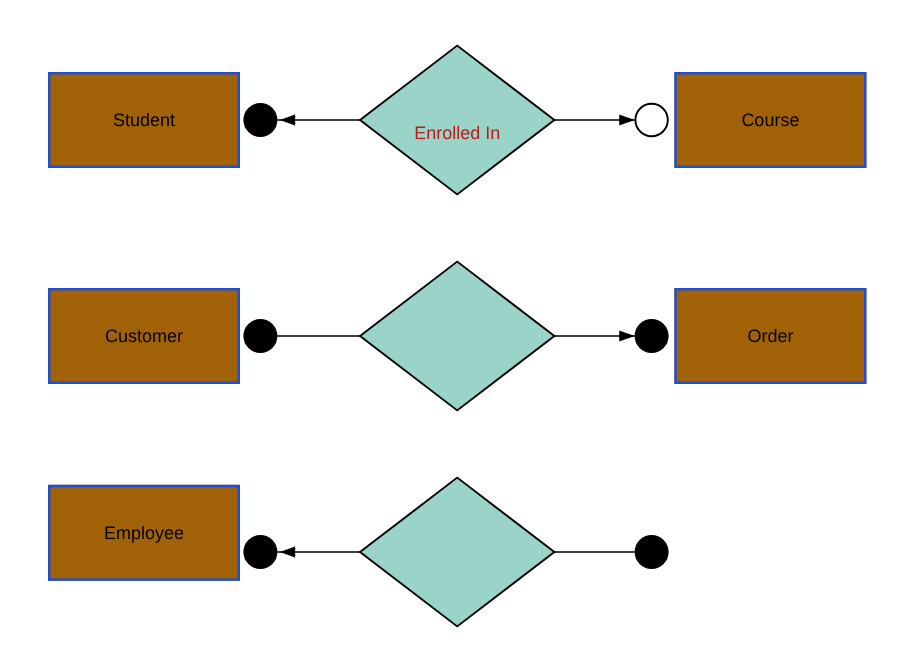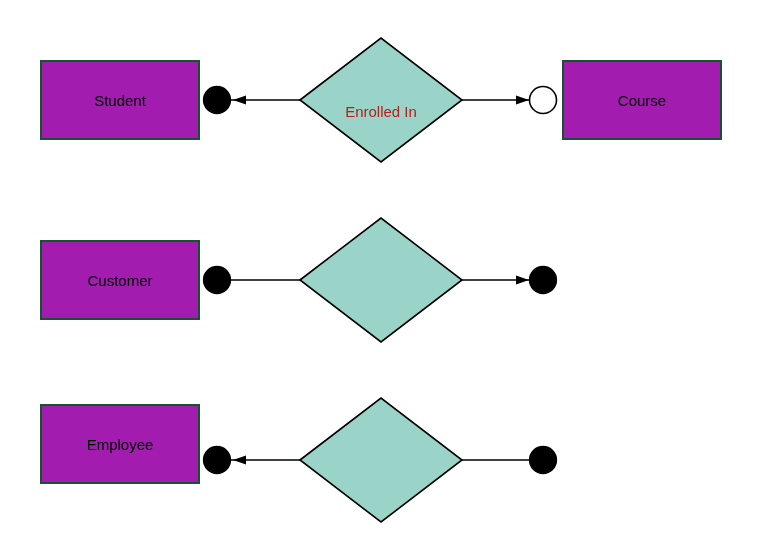--- a/index.html
+++ b/index.html
@@ -10,22 +10,22 @@
     background: #ffffff;
     font-family: "Liberation Sans", sans-serif;
     overflow: hidden;
   }
   .layer { position: absolute; left: 0; top: 0; }
   .entity-box {
     position: absolute;
     width: 160px;
     height: 80px;
     box-sizing: border-box;
-    background: #a21caf;
-    border: 2px solid #14532d;
+    background: #a16207;
+    border: 2px solid #1d4ed8;
     display: flex;
     align-items: center;
     justify-content: center;
     font-size: 15px;
     color: #000000;
   }
   .diamond-label {
     position: absolute;
     width: 160px;
     height: 40px;
@@ -90,18 +90,21 @@
   <div class="diamond-label d0">
     <span>Enrolled In</span>
   </div>
   <div class="entity-box right-col r0">
     <span>Course</span>
   </div>
 
   <div class="entity-box left-col r1">
     <span>Customer</span>
   </div>
+  <div class="entity-box right-col r1">
+    <span>Order</span>
+  </div>
 
   <div class="entity-box left-col r2">
     <span>Employee</span>
   </div>
 
 </div>
 
 </body></html>

